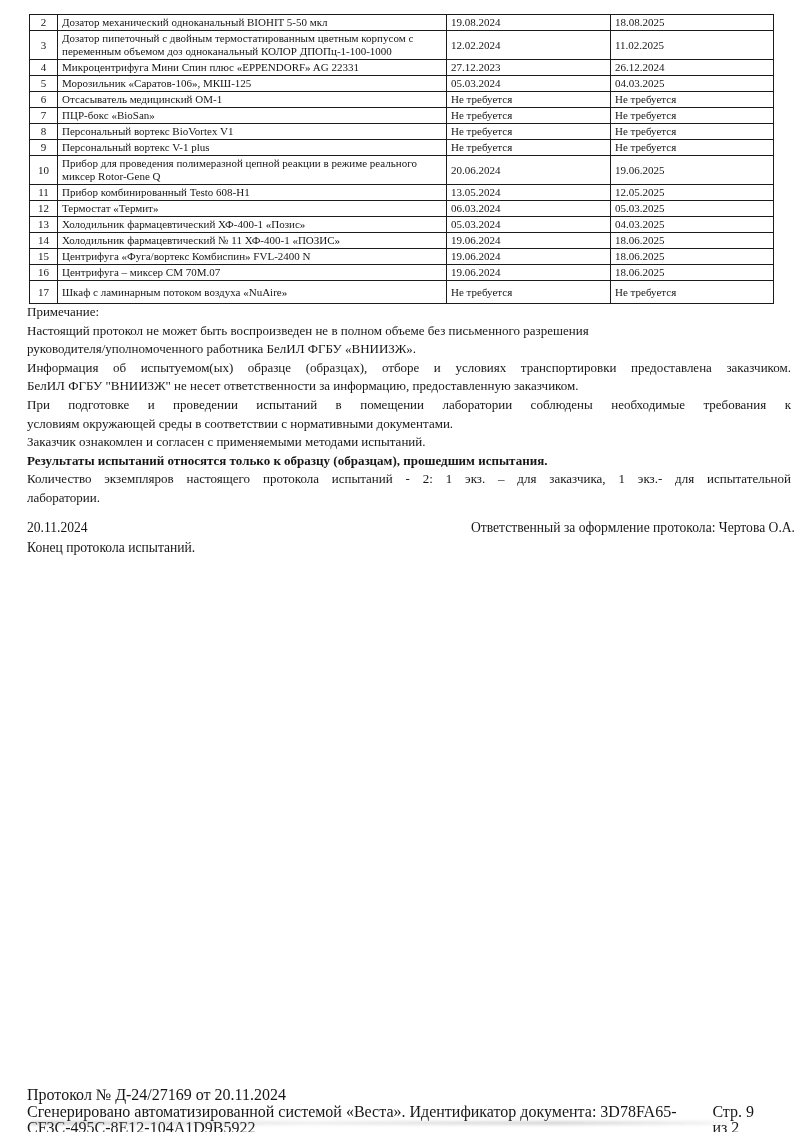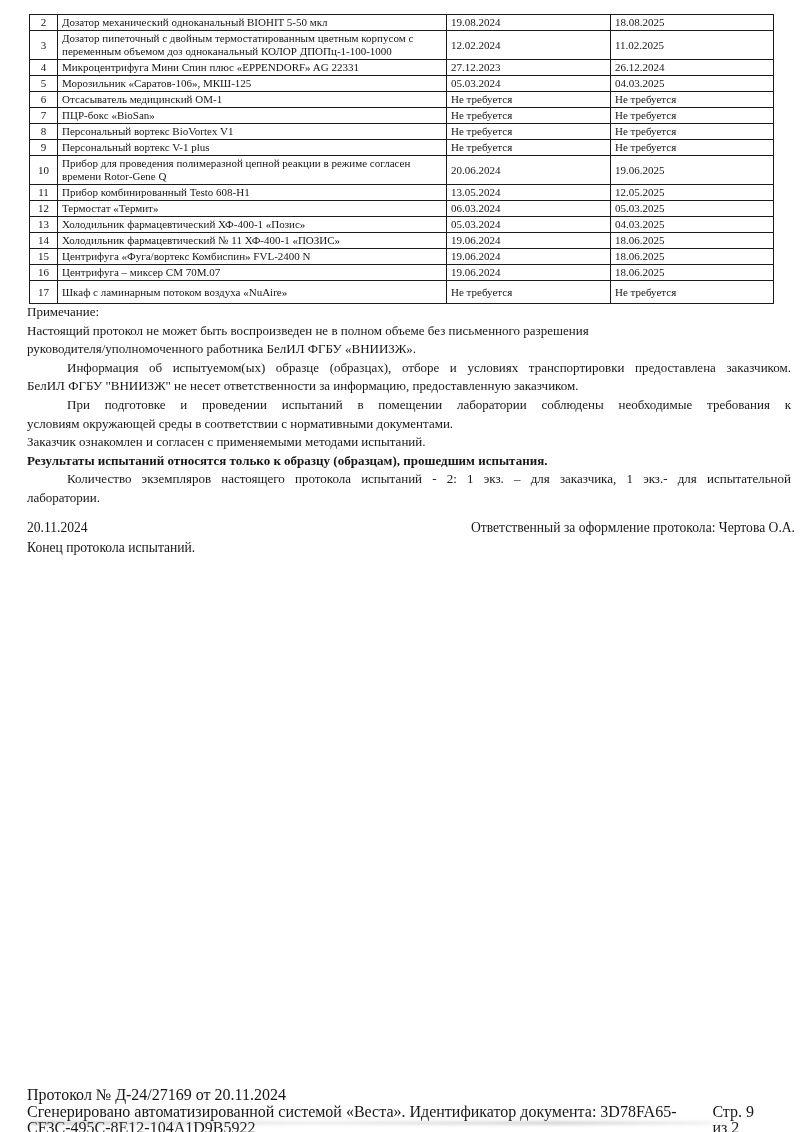--- a/index.html
+++ b/index.html
@@ -39,21 +39,21 @@
   
   .notes {
     position: absolute;
     left: 27px;
     top: 303px;
     width: 764px;
     font-size: 13px;
     line-height: 18.6px;
   }
   .paragraph.bold { font-weight: bold; }
-  .line.stretch { text-align: justify; text-align-last: justify; margin-left: 40px; }
+  .line.stretch { text-align: justify; text-align-last: justify; }
   
   .sig-block {
     position: absolute;
     left: 27px;
     top: 518px;
     width: 768px;
     font-size: 13.6px;
     line-height: 19.5px;
   }
   .sig-row { display: flex; justify-content: space-between; }
@@ -135,21 +135,21 @@
           <td class="col-date">Не требуется</td>
         </tr>
         <tr>
           <td class="col-num">9</td>
           <td class="col-name">Персональный вортекс V-1 plus</td>
           <td class="col-date">Не требуется</td>
           <td class="col-date">Не требуется</td>
         </tr>
         <tr>
           <td class="col-num">10</td>
-          <td class="col-name">Прибор для проведения полимеразной цепной реакции в режиме согласен времени Rotor-Gene Q</td>
+          <td class="col-name">Прибор для проведения полимеразной цепной реакции в режиме реального миксер Rotor-Gene Q</td>
           <td class="col-date">20.06.2024</td>
           <td class="col-date">19.06.2025</td>
         </tr>
         <tr>
           <td class="col-num">11</td>
           <td class="col-name">Прибор комбинированный Testo 608-H1</td>
           <td class="col-date">13.05.2024</td>
           <td class="col-date">12.05.2025</td>
         </tr>
         <tr>

